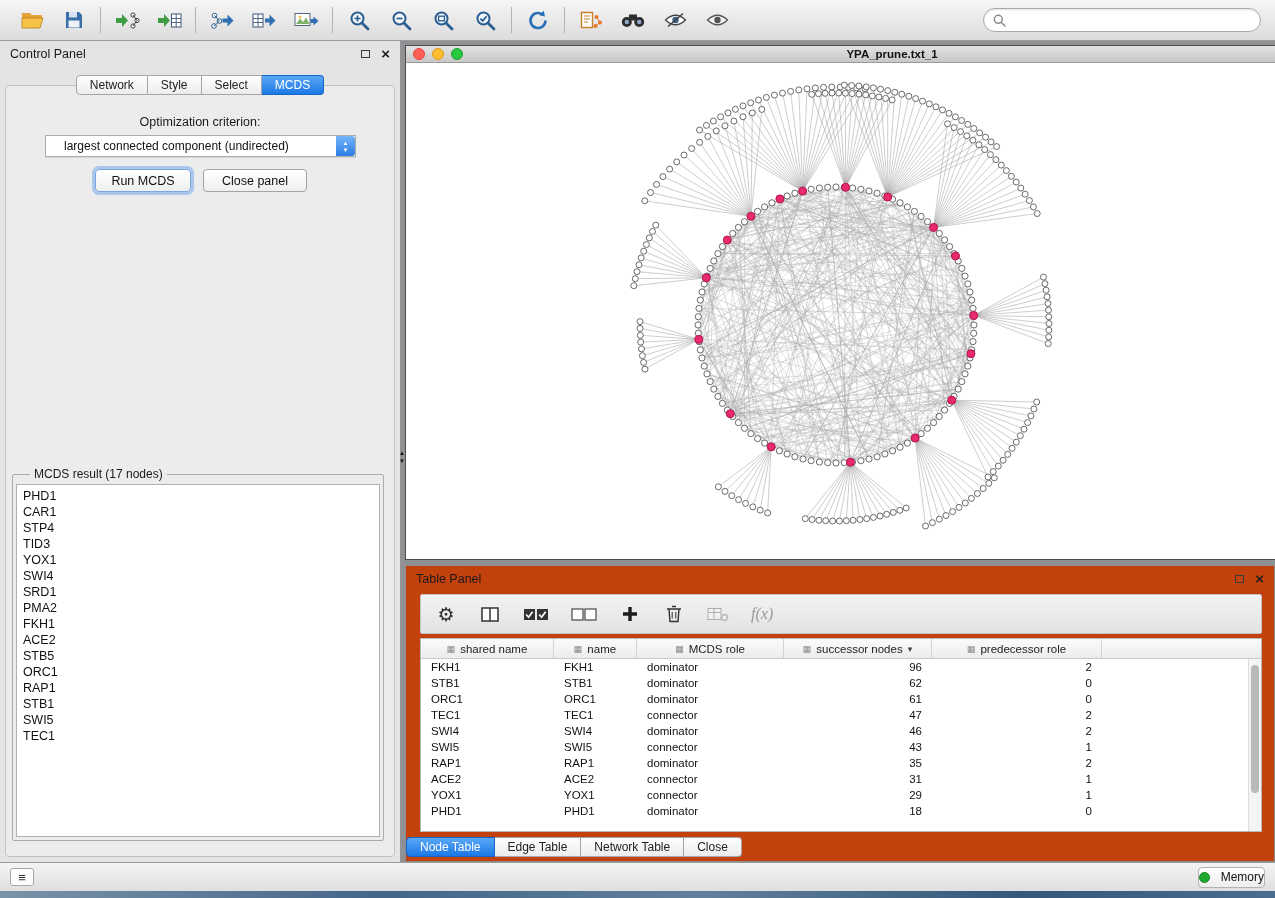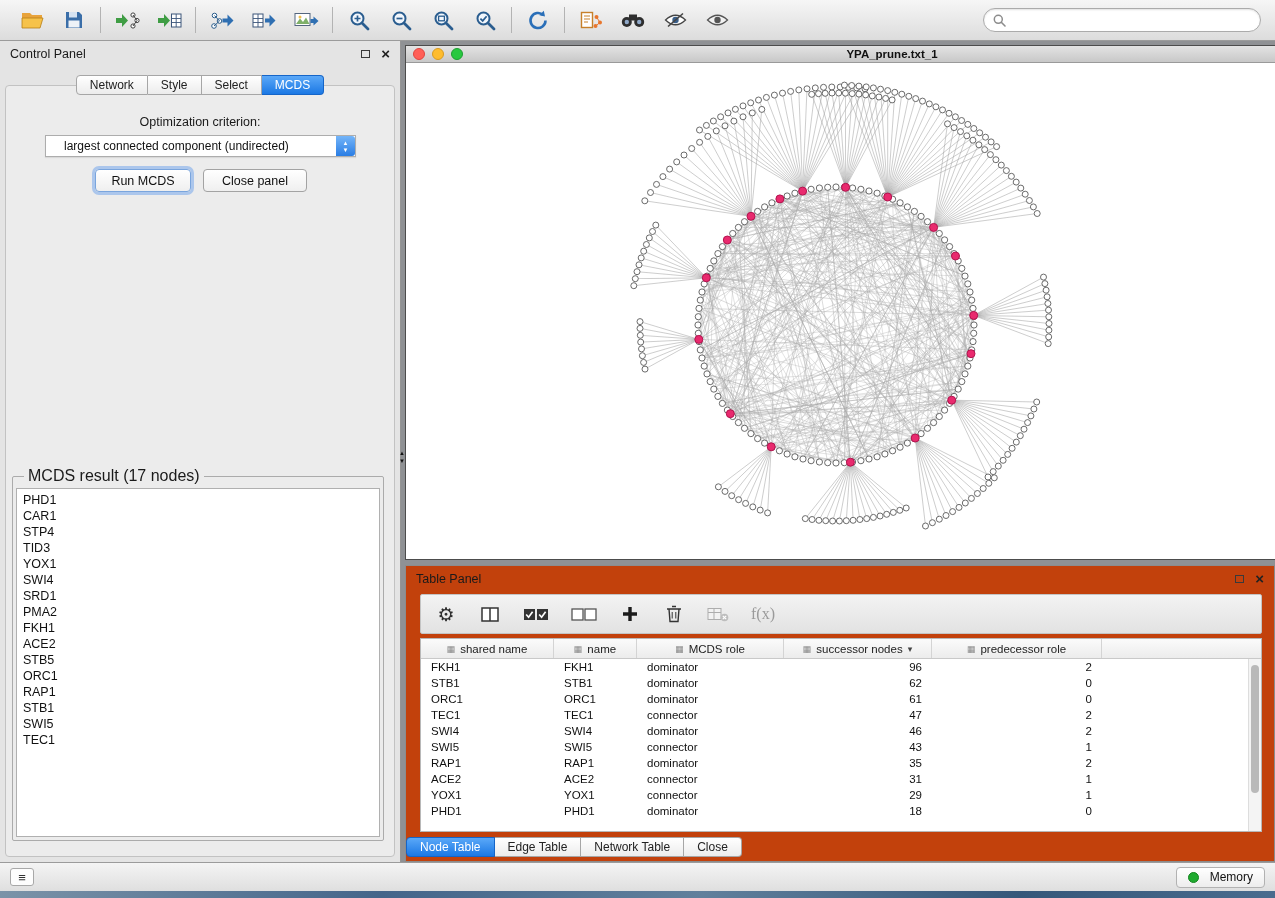--- a/index.html
+++ b/index.html
@@ -27,21 +27,21 @@
 .mac-tab:first-child{border-left:1px solid #a6a6a6;border-radius:4px 0 0 4px}
 .mac-tab:last-child{border-radius:0 4px 4px 0}
 .mac-tab.active{background:linear-gradient(#5aa8f8,#1b78e4);color:#fff;border-color:#1565c8}
 #opt-label{position:absolute;left:0;right:0;top:74px;text-align:center;font-size:12.5px;color:#1a1a1a;z-index:2}
 #opt-select{position:absolute;left:45px;top:94px;width:311px;height:22px;background:#fff;border:1px solid #adadad;border-radius:0;display:flex;align-items:center;padding-left:18px;font-size:12px;z-index:2;cursor:pointer;box-shadow:0 1px 1px rgba(0,0,0,.08)}
 #opt-select .stepper{margin-left:auto;width:19px;height:20px;background:linear-gradient(#74b5f9,#2a7de4);border-radius:0 3px 3px 0;color:#fff;display:flex;flex-direction:column;align-items:center;justify-content:center;font-size:6px;line-height:6px;gap:1px}
 .mac-btn{position:absolute;height:23px;background:linear-gradient(#ffffff,#efefef);border:1px solid #a3a3a3;border-radius:4px;font-size:12.5px;font-family:"Liberation Sans",sans-serif;color:#111;z-index:2;cursor:pointer}
 #run-btn{left:95px;top:128px;width:96px;border-color:#7aa5dd;box-shadow:0 0 0 3px rgba(105,160,235,.5)}
 #close-btn{left:203px;top:128px;width:104px}
 #mcds-fieldset{position:absolute;left:12px;right:16px;top:426px;height:374px;border:1px solid #ababab;border-radius:2px;padding:3px;z-index:2;background:#ececec}
-#mcds-fieldset legend{font-size:16px;color:#1a1a1a;padding:0 4px;margin-left:8px}
+#mcds-fieldset legend{font-size:12px;color:#1a1a1a;padding:0 4px;margin-left:14px}
 #mcds-list{background:#fff;border:1px solid #b0b0b0;height:100%;overflow:hidden;padding:3px 0 0 6px;font-size:12.5px}
 .list-item{height:16px;line-height:16px;cursor:default}
 
 
 #divider{position:absolute;left:399px;top:444px;width:6px;height:26px;display:flex;flex-direction:column;align-items:center;justify-content:center;gap:2px;font-size:6px;color:#111;z-index:5;cursor:col-resize}
 
 
 #network-window{position:absolute;left:405px;top:45px;width:974px;height:515px;background:#fff;border:1px solid #4c4c4c}
 #network-titlebar{height:17px;background:linear-gradient(#e3e3e3,#c8c8c8);border-bottom:1px solid #9a9a9a;display:flex;align-items:center;position:relative}
 .traffic{width:12px;height:12px;border-radius:50%;margin-left:7px;cursor:pointer}
@@ -49,40 +49,40 @@
 .traffic.yellow{background:#febc2e;border:1px solid #d89b20}
 .traffic.green{background:#28c840;border:1px solid #1d9f31}
 #network-title{position:absolute;left:0;right:0;text-align:center;font-size:11.5px;font-weight:bold;color:#111}
 #network-canvas{display:block;background:#fff}
 
 
 #table-panel{position:absolute;left:405px;top:565px;width:870px;height:297px;background:#c2410c;border:1px solid #8c8c8c}
 #table-toolbar{position:absolute;left:14px;right:12px;top:28px;height:40px;background:linear-gradient(#f3f3f3,#e2e2e2);border:1px solid #c4c4c4;border-radius:2px;display:flex;align-items:center;gap:22px;padding:0 14px}
 .ttool-btn{display:flex;align-items:center;justify-content:center;min-width:22px;height:24px;cursor:pointer}
 .ttool-gear{font-size:19px;color:#2e2e2e;line-height:19px}
-.ttool-fx{font-family:"Liberation Serif",serif;font-size:16px;color:#9a9a9a}
+.ttool-fx{font-family:"Liberation Serif",serif;font-style:italic;font-size:16px;color:#9a9a9a}
 #table-container{position:absolute;left:14px;right:12px;top:72px;height:194px;background:#fff;border:1px solid #b8b8b8;display:flex;flex-direction:column;overflow:hidden}
 #table-header{display:flex;height:20px;background:linear-gradient(#fbfbfb,#ececec);border-bottom:1px solid #c9c9c9;flex:none}
 .th{display:flex;align-items:center;justify-content:center;gap:5px;border-right:1px solid #d4d4d4;font-size:11.5px;color:#222;position:relative;cursor:pointer}
 .thgrid{font-size:9px;color:#8a8a8a}
 .thsort{font-size:9px;color:#444}
 .thfill{flex:1;border-right:none}
 #table-body{flex:1;position:relative}
 .tr{display:flex;height:16px;align-items:center;font-size:11.5px;color:#111;cursor:default}
 .td{overflow:hidden;white-space:nowrap;padding-left:10px}
 .td.num{text-align:right;padding-right:10px;padding-left:0}
 .c0{width:133px}.c1{width:83px}.c2{width:147px}.c3{width:148px}.c4{width:170px}
 #vscroll{position:absolute;right:0;top:20px;bottom:0;width:13px;background:#f4f4f4;border-left:1px solid #ddd}
 #vscroll .thumb{position:absolute;left:2px;top:6px;width:8px;height:128px;border-radius:4px;background:#b9b9b9;cursor:pointer}
 #table-tabs{position:absolute;left:0;right:0;top:271px;height:20px;display:flex;}
 
 
 #status-bar{position:absolute;left:0;top:862px;width:1275px;height:29px;background:linear-gradient(#f4f4f4,#dfdfdf);border-top:1px solid #9b9b9b;display:flex;align-items:center;padding:0 10px}
 #list-btn{width:24px;height:18px;border:1px solid #a8a8a8;border-radius:3px;background:#fdfdfd;display:flex;align-items:center;justify-content:center;font-size:13px;color:#333;cursor:pointer}
-#memory-btn{margin-left:auto;display:flex;align-items:center;gap:11px;background:linear-gradient(#ffffff,#ededed);border:1px solid #b2b2b2;border-radius:4px;height:21px;padding:0 11px;font-size:12px;cursor:pointer}
+#memory-btn{margin-left:auto;display:flex;align-items:center;gap:11px;background:linear-gradient(#ffffff,#ededed);border:1px solid #b2b2b2;border-radius:4px;height:21px;padding:0 0;font-size:12px;cursor:pointer}
 #memory-btn .dot{width:11px;height:11px;border-radius:50%;background:#1faa2f;border:1px solid #13851f}
 #wallpaper{position:absolute;left:0;top:891px;width:1275px;height:7px;background:linear-gradient(90deg,#7b93a8,#44658a 30%,#61809c 55%,#35577a 80%,#4a6c8e)}
 </style>
 </head>
 <body>
 
 <div id="toolbar">
   <div id="toolbar-groups">
       <div class="tool-group">
         <div class="tool-btn">

